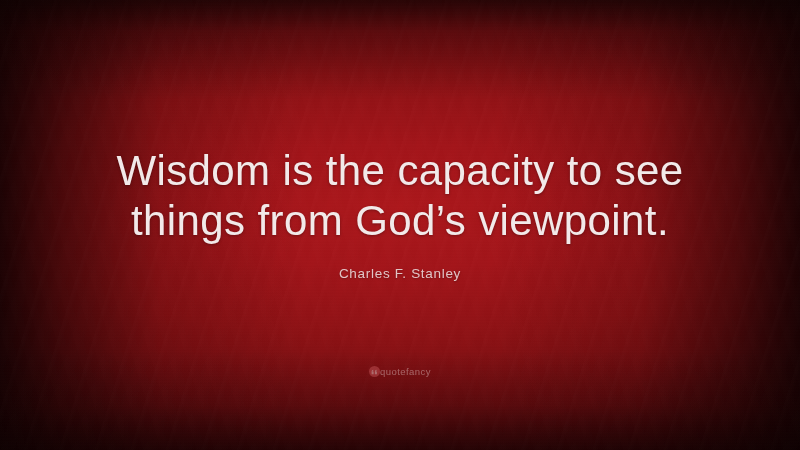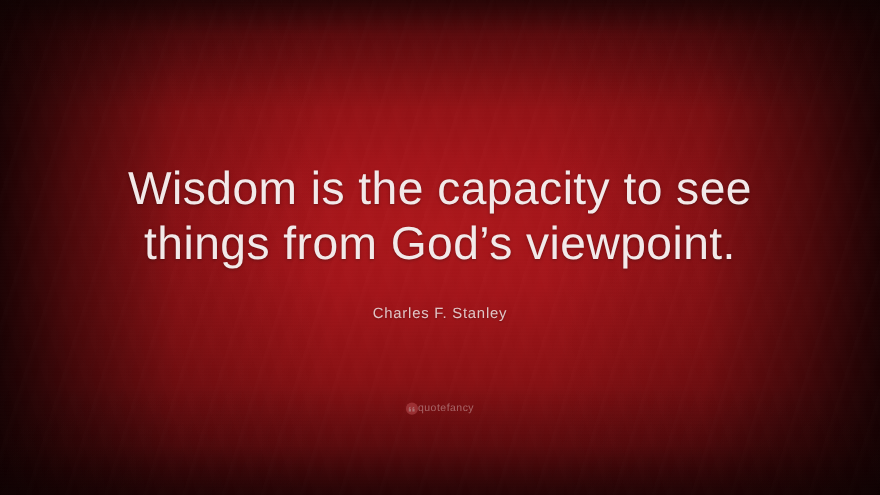--- a/index.html
+++ b/index.html
@@ -126,21 +126,21 @@
     letter-spacing: 0.4px;
     color: #f2e9e9;
     white-space: pre-line;
     text-shadow: 0 1px 3px rgba(0,0,0,0.30);
     -webkit-text-stroke: 0.01px rgba(242,233,233,0.4);
   }
 
   .author {
     position: absolute;
     left: 50%;
-    top: 277px;
+    top: 266px;
     transform: translateX(-50%);
     font-size: 13.5px;
     line-height: 16px;
     font-weight: 300;
     letter-spacing: 0.7px;
     color: #e7d3d4;
     opacity: 0.92;
     text-shadow: 0 1px 2px rgba(0,0,0,0.30);
   }
 

